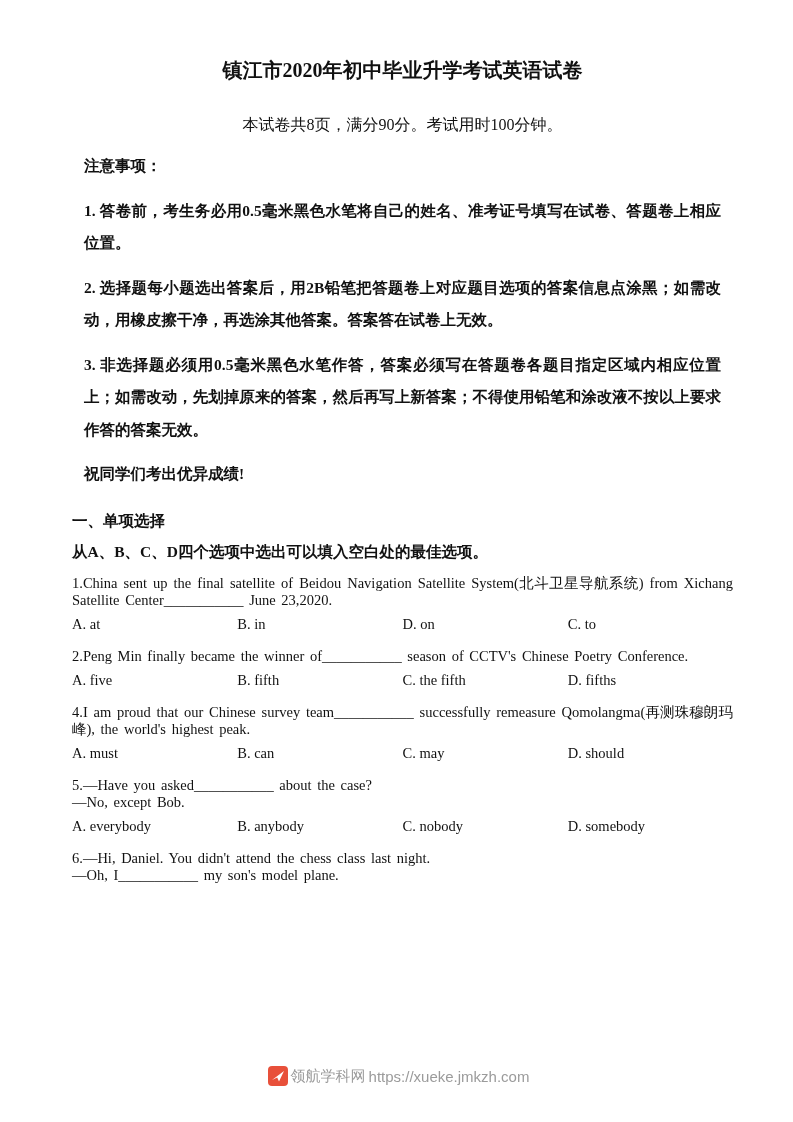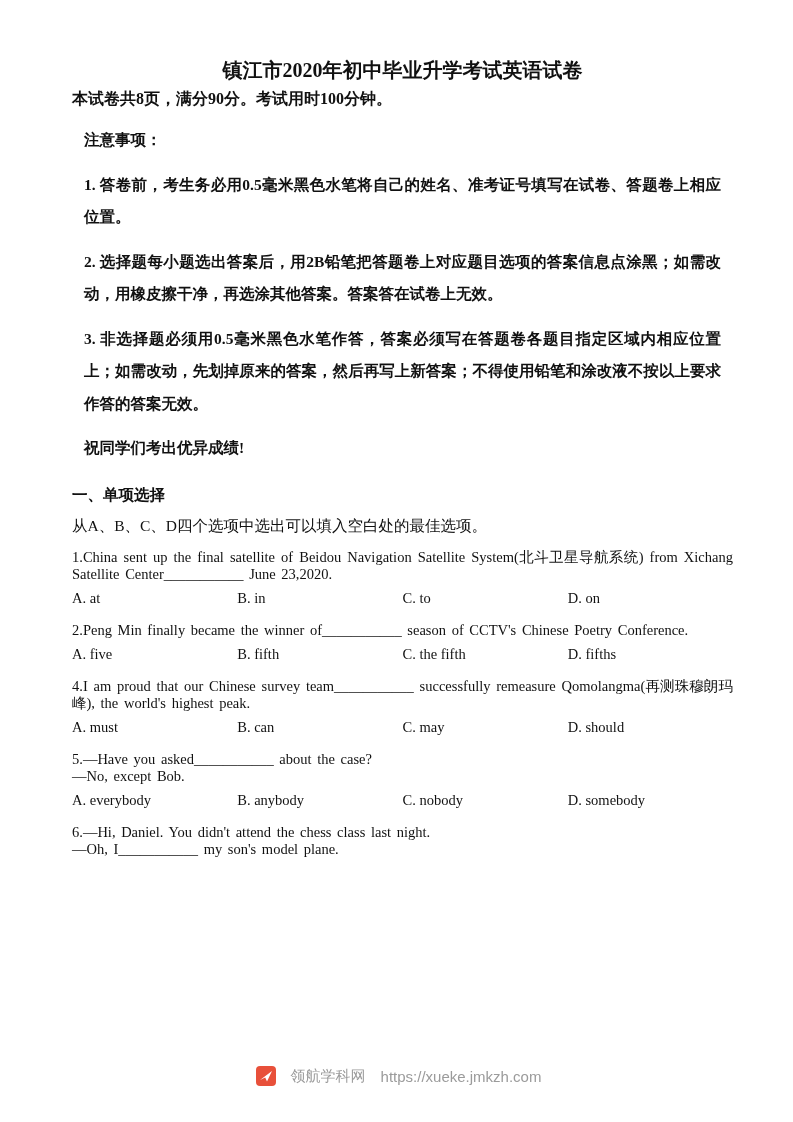--- a/index.html
+++ b/index.html
@@ -16,24 +16,25 @@
   .content { padding: 56px 60px 0 72px; }
 
   .title {
     margin: 0;
     text-align: center;
     font-size: 20px;
     line-height: 28px;
     font-weight: bold;
   }
   .subtitle {
-    margin-top: 2px;
+    margin-top: 28px;
+    text-align: center;
     font-size: 16px;
     line-height: 26px;
-    font-weight: bold;
+    font-weight: normal;
   }
 
   .notices {
     margin-top: 10px;
     font-size: 15.5px;
     line-height: 32.5px;
     font-weight: bold;
     text-align: justify;
   }
   .notices p { margin: 12px; }
@@ -41,21 +42,21 @@
 
   .section-heading {
     margin-top: 14px;
     font-size: 15.5px;
     line-height: 31px;
     font-weight: bold;
   }
   .section-instruction {
     font-size: 15.5px;
     line-height: 31px;
-    font-weight: normal;
+    font-weight: bold;
   }
 
   .question { margin-top: 8px; }
   .question .stem {
     margin: 0;
     font-size: 14.5px;
     line-height: 17px;
     text-align: justify;
     word-spacing: 2px;
   }
@@ -67,21 +68,21 @@
   }
   .option { white-space: nowrap; }
 
   .footer {
     position: absolute;
     left: 4px; right: 0;
     top: 1066px;
     display: flex;
     justify-content: center;
     align-items: center;
-    gap: 15px;
+    gap: 3px;
     color: #9b9b9b;
     font-size: 15px;
     font-family: "Liberation Sans", sans-serif;
   }
   .footer .logo {
     display: inline-flex;
     width: 20px; height: 20px;
   }
 </style>
 </head>
@@ -102,22 +103,22 @@
     </div>
 
     <div class="section-heading">一、单项选择</div>
     <div class="section-instruction">从A、B、C、D四个选项中选出可以填入空白处的最佳选项。</div>
 
     <div class="question">
       <p class="stem">1.China sent up the final satellite of Beidou Navigation Satellite System(北斗卫星导航系统) from Xichang Satellite Center___________ June 23,2020.</p>
       <div class="options">
         <span class="option">A. at</span>
         <span class="option">B. in</span>
+        <span class="option">D. on</span>
         <span class="option">C. to</span>
-        <span class="option">D. on</span>
       </div>
     </div>
 
     <div class="question">
       <p class="stem">2.Peng Min finally became the winner of___________ season of CCTV's Chinese Poetry Conference.</p>
       <div class="options">
         <span class="option">A. five</span>
         <span class="option">B. fifth</span>
         <span class="option">C. the fifth</span>
         <span class="option">D. fifths</span>

